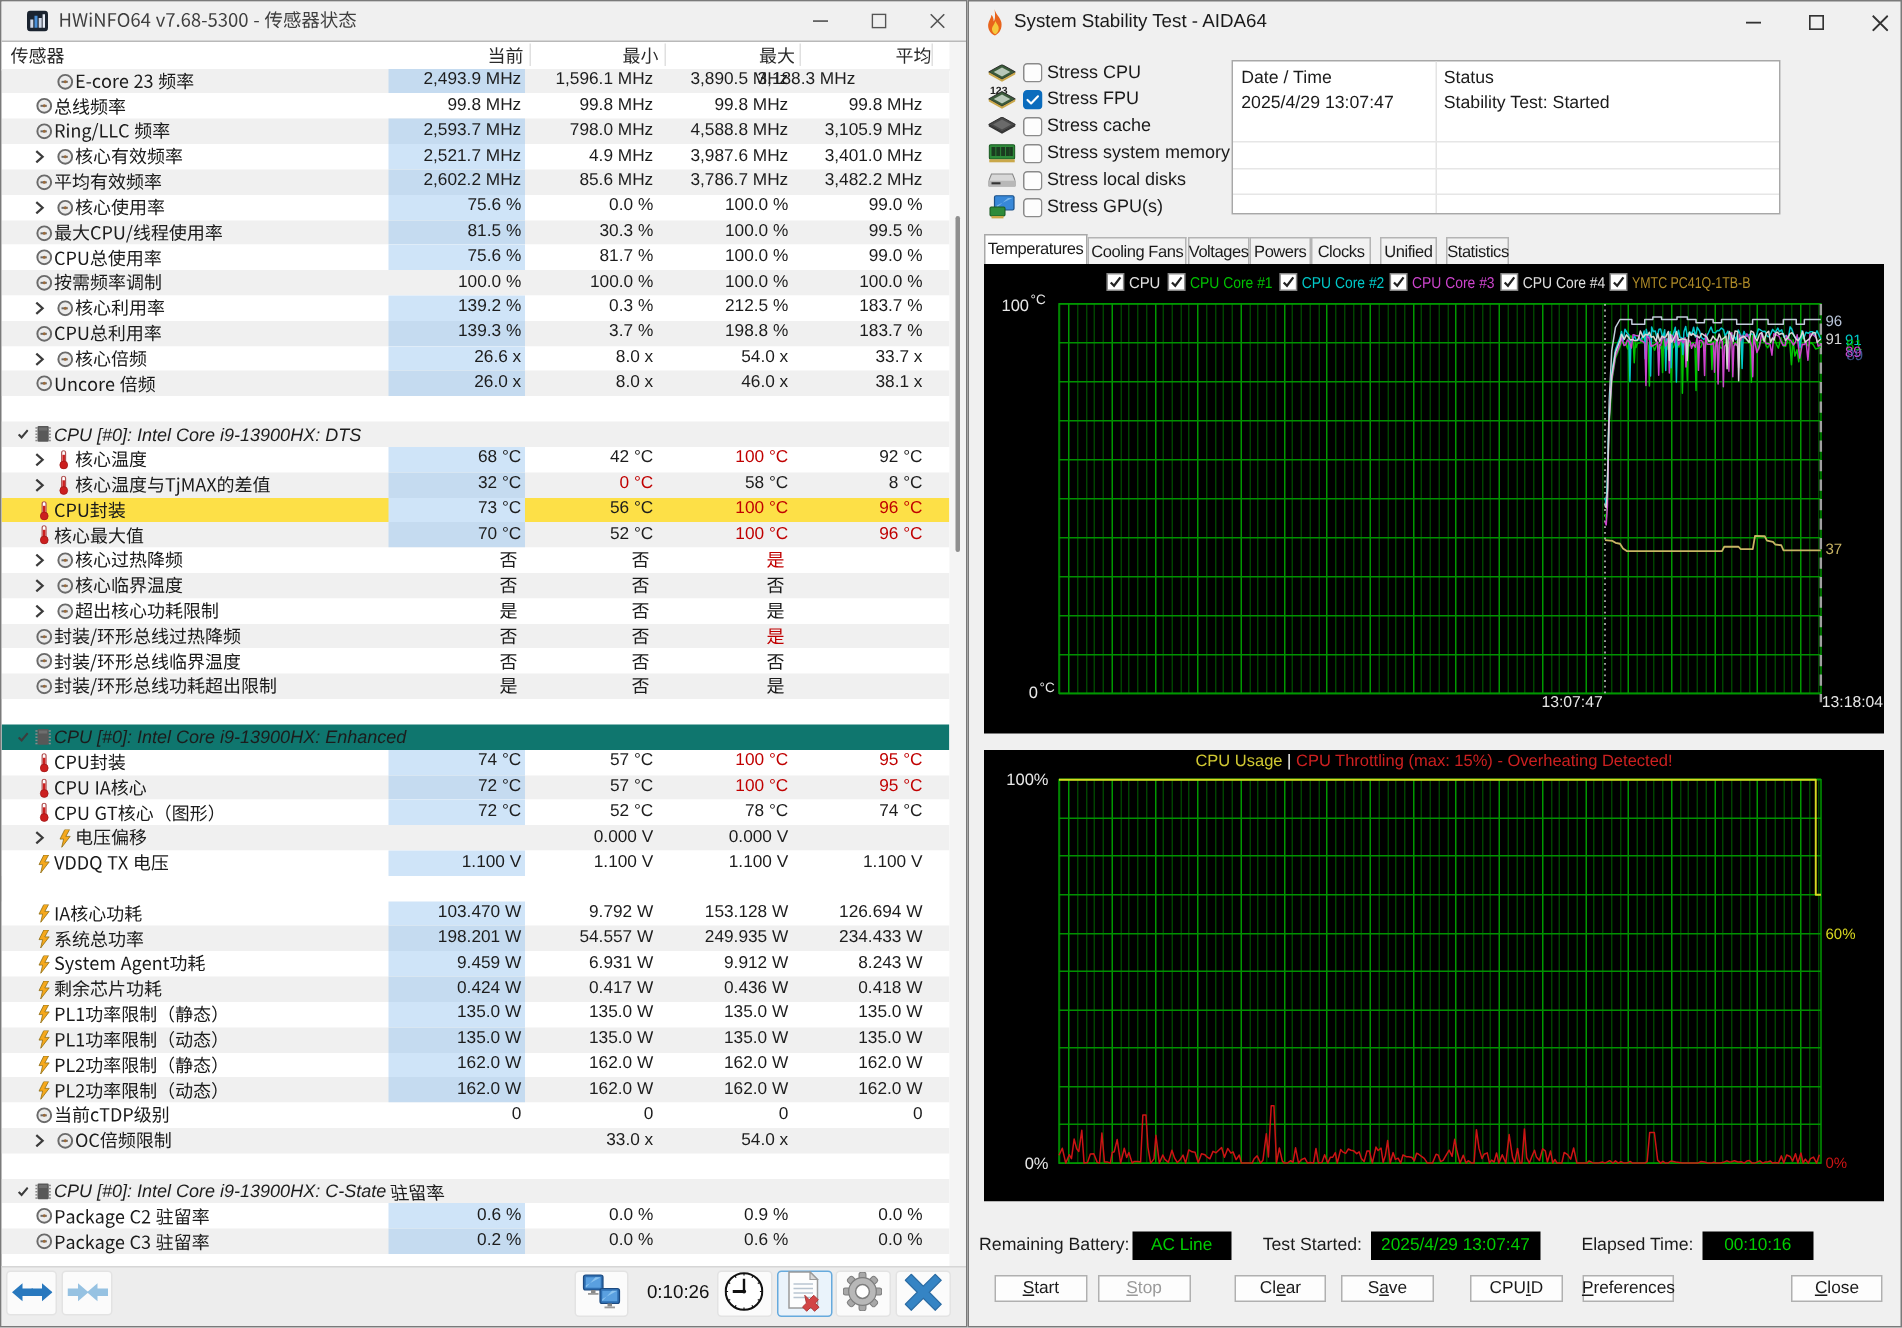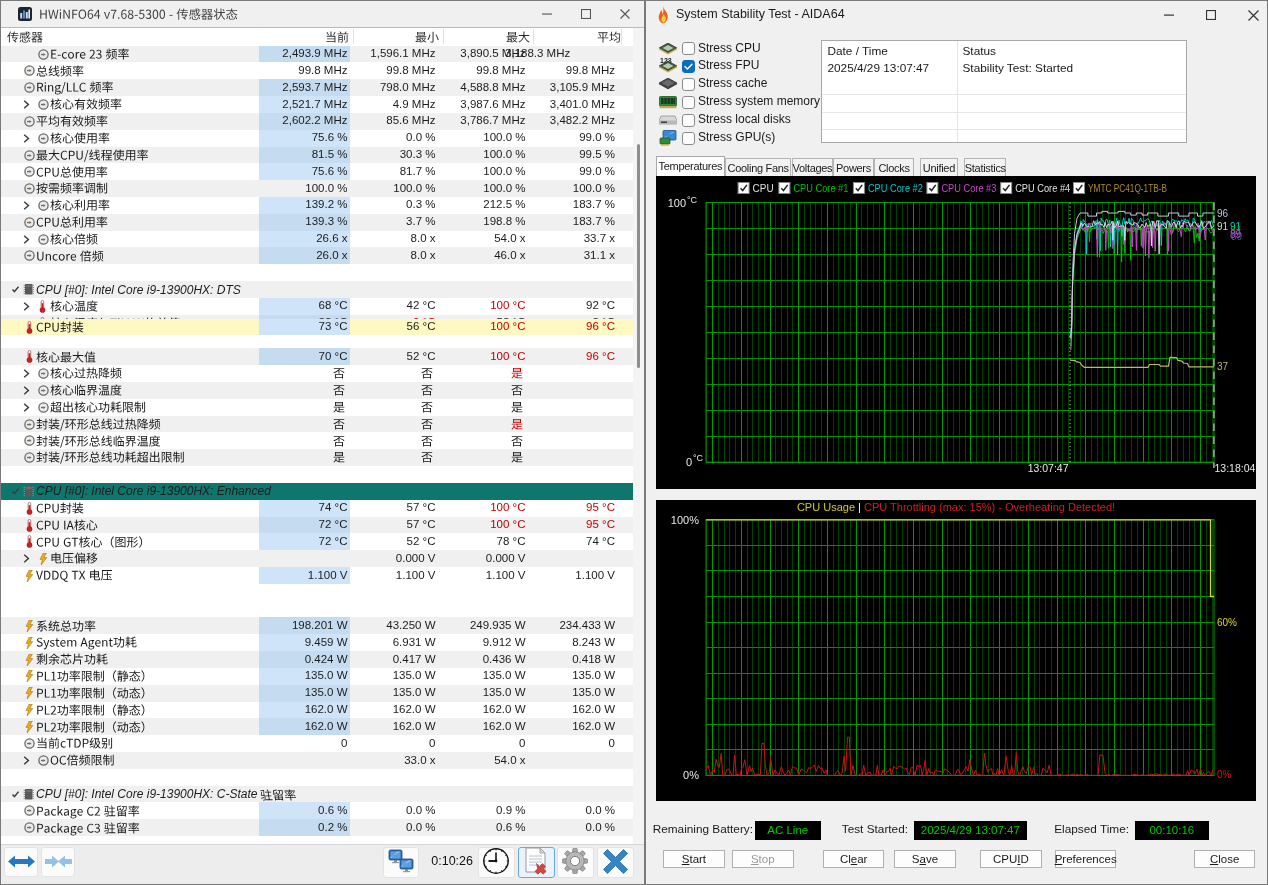--- a/index.html
+++ b/index.html
@@ -505,21 +505,21 @@
               <use href="#g6f" x="1841"></use>
               <use href="#g72" x="2447"></use>
               <use href="#g65" x="2835"></use>
               <use href="#g500d" x="3649"></use>
               <use href="#g9891" x="4649"></use>
             </g>
           </svg></div>
         <div style="position:absolute;left:236.5px;top:1.5px;width:110px;height:14px;font:11.5px 'Liberation Sans',sans-serif;color:#1c1c1c;text-align:right;white-space:nowrap">26.0 x</div>
         <div style="position:absolute;left:324.5px;top:1.5px;width:110px;height:14px;font:11.5px 'Liberation Sans',sans-serif;color:#1c1c1c;text-align:right;white-space:nowrap">8.0 x</div>
         <div style="position:absolute;left:414.5px;top:1.5px;width:110px;height:14px;font:11.5px 'Liberation Sans',sans-serif;color:#1c1c1c;text-align:right;white-space:nowrap">46.0 x</div>
-        <div style="position:absolute;left:504.0px;top:1.5px;width:110px;height:14px;font:11.5px 'Liberation Sans',sans-serif;color:#1c1c1c;text-align:right;white-space:nowrap">31.1 x</div>
+        <div style="position:absolute;left:504.0px;top:1.5px;width:110px;height:14px;font:11.5px 'Liberation Sans',sans-serif;color:#1c1c1c;text-align:right;white-space:nowrap">38.1 x</div>
       </div>
       <div style="position:absolute;left:0px;top:235.48px;width:632px;height:16.82px;background:#f0f0f0">
         <svg style="position:absolute;left:10.5px;top:5px;width:7px;height:7px;" viewBox="0 0 7 7">
           <path d="M0.5 3.6 L2.4 5.6 L6.5 0.7" fill="none" stroke="#3c3c3c" stroke-width="1.4"></path>
         </svg>
         <svg style="position:absolute;left:21.5px;top:2px;width:11.5px;height:12.5px;" viewBox="0 0 11.5 12.5">
           <rect x="2" y="1" width="7.5" height="10.5" rx="0.8" fill="#585858"></rect>
           <rect x="0.6" y="1.8" width="1.4" height="1" fill="#8a8a8a"></rect>
           <rect x="9.5" y="1.8" width="1.4" height="1" fill="#8a8a8a"></rect>
           <rect x="0.6" y="3.9000000000000004" width="1.4" height="1" fill="#8a8a8a"></rect>
@@ -582,21 +582,21 @@
               <use href="#g7684" x="7867"></use>
               <use href="#g5dee" x="8867"></use>
               <use href="#g503c" x="9867"></use>
             </g>
           </svg></div>
         <div style="position:absolute;left:236.5px;top:1.5px;width:110px;height:14px;font:11.5px 'Liberation Sans',sans-serif;color:#1c1c1c;text-align:right;white-space:nowrap">32 °C</div>
         <div style="position:absolute;left:324.5px;top:1.5px;width:110px;height:14px;font:11.5px 'Liberation Sans',sans-serif;color:#c00000;text-align:right;white-space:nowrap">0 °C</div>
         <div style="position:absolute;left:414.5px;top:1.5px;width:110px;height:14px;font:11.5px 'Liberation Sans',sans-serif;color:#1c1c1c;text-align:right;white-space:nowrap">58 °C</div>
         <div style="position:absolute;left:504.0px;top:1.5px;width:110px;height:14px;font:11.5px 'Liberation Sans',sans-serif;color:#1c1c1c;text-align:right;white-space:nowrap">8 °C</div>
       </div>
-      <div style="position:absolute;left:0px;top:273px;width:632px;height:16.82px;background:#fef9c3">
+      <div style="position:absolute;left:0px;top:286px;width:632px;height:16.82px;background:#fde047">
         <div style="position:absolute;left:258px;top:0px;width:90.5px;height:16.82px;background:#cfe4f8"></div>
         <svg style="position:absolute;left:24.5px;top:2px;width:7px;height:13px;" viewBox="0 0 7 13">
           <rect x="2.1" y="0.5" width="2.6" height="9" rx="1.3" fill="#fff" stroke="#b05050" stroke-width="0.8"></rect>
           <rect x="2.6" y="3.2" width="1.7" height="6.5" fill="#cc1f1f"></rect>
           <circle cx="3.5" cy="10" r="2.6" fill="#cc1f1f" stroke="#a01818" stroke-width="0.5"></circle>
         </svg>
         <div style="position:absolute;left:35px;top:2.2px;line-height:0;"><svg width="47.9" height="13.2" style="overflow:visible;" viewBox="0 0 47.9 13.2">
             <g transform="translate(0,10.6) scale(0.012000,-0.012000)" fill="#1c1c1c">
               <use href="#g43" x="0"></use>
               <use href="#g50" x="638"></use>
@@ -975,36 +975,56 @@
               <use href="#g58" x="3552"></use>
               <use href="#g7535" x="4385"></use>
               <use href="#g538b" x="5385"></use>
             </g>
           </svg></div>
         <div style="position:absolute;left:236.5px;top:1.5px;width:110px;height:14px;font:11.5px 'Liberation Sans',sans-serif;color:#1c1c1c;text-align:right;white-space:nowrap">1.100 V</div>
         <div style="position:absolute;left:324.5px;top:1.5px;width:110px;height:14px;font:11.5px 'Liberation Sans',sans-serif;color:#1c1c1c;text-align:right;white-space:nowrap">1.100 V</div>
         <div style="position:absolute;left:414.5px;top:1.5px;width:110px;height:14px;font:11.5px 'Liberation Sans',sans-serif;color:#1c1c1c;text-align:right;white-space:nowrap">1.100 V</div>
         <div style="position:absolute;left:504.0px;top:1.5px;width:110px;height:14px;font:11.5px 'Liberation Sans',sans-serif;color:#1c1c1c;text-align:right;white-space:nowrap">1.100 V</div>
       </div>
+      <div style="position:absolute;left:0px;top:555.06px;width:632px;height:16.82px;background:#fff">
+        <div style="position:absolute;left:258px;top:0px;width:90.5px;height:16.82px;background:#cfe4f8"></div>
+        <svg style="position:absolute;left:24px;top:2.5px;width:9px;height:12px;" viewBox="0 0 9 12">
+          <path d="M4.2 0 L1 6.4 L3.4 6.4 L2.1 12 L7.8 4.6 L4.9 4.6 L7.4 0 Z" fill="#f5a81c" stroke="#8a6a10" stroke-width="0.5"></path>
+        </svg>
+        <div style="position:absolute;left:35px;top:2.2px;line-height:0;"><svg width="58.8" height="13.2" style="overflow:visible;" viewBox="0 0 58.8 13.2">
+            <g transform="translate(0,10.6) scale(0.012000,-0.012000)" fill="#1c1c1c">
+              <use href="#g49" x="0"></use>
+              <use href="#g41" x="293"></use>
+              <use href="#g6838" x="901"></use>
+              <use href="#g5fc3" x="1901"></use>
+              <use href="#g529f" x="2901"></use>
+              <use href="#g8017" x="3901"></use>
+            </g>
+          </svg></div>
+        <div style="position:absolute;left:236.5px;top:1.5px;width:110px;height:14px;font:11.5px 'Liberation Sans',sans-serif;color:#1c1c1c;text-align:right;white-space:nowrap">103.470 W</div>
+        <div style="position:absolute;left:324.5px;top:1.5px;width:110px;height:14px;font:11.5px 'Liberation Sans',sans-serif;color:#1c1c1c;text-align:right;white-space:nowrap">9.792 W</div>
+        <div style="position:absolute;left:414.5px;top:1.5px;width:110px;height:14px;font:11.5px 'Liberation Sans',sans-serif;color:#1c1c1c;text-align:right;white-space:nowrap">153.128 W</div>
+        <div style="position:absolute;left:504.0px;top:1.5px;width:110px;height:14px;font:11.5px 'Liberation Sans',sans-serif;color:#1c1c1c;text-align:right;white-space:nowrap">126.694 W</div>
+      </div>
       <div style="position:absolute;left:0px;top:571.88px;width:632px;height:16.82px;background:#f0f0f0">
         <div style="position:absolute;left:258px;top:0px;width:90.5px;height:16.82px;background:#c5dbf0"></div>
         <svg style="position:absolute;left:24px;top:2.5px;width:9px;height:12px;" viewBox="0 0 9 12">
           <path d="M4.2 0 L1 6.4 L3.4 6.4 L2.1 12 L7.8 4.6 L4.9 4.6 L7.4 0 Z" fill="#f5a81c" stroke="#8a6a10" stroke-width="0.5"></path>
         </svg>
         <div style="position:absolute;left:35px;top:2.2px;line-height:0;"><svg width="60.0" height="13.2" style="overflow:visible;" viewBox="0 0 60.0 13.2">
             <g transform="translate(0,10.6) scale(0.012000,-0.012000)" fill="#1c1c1c">
               <use href="#g7cfb" x="0"></use>
               <use href="#g7edf" x="1000"></use>
               <use href="#g603b" x="2000"></use>
               <use href="#g529f" x="3000"></use>
               <use href="#g7387" x="4000"></use>
             </g>
           </svg></div>
         <div style="position:absolute;left:236.5px;top:1.5px;width:110px;height:14px;font:11.5px 'Liberation Sans',sans-serif;color:#1c1c1c;text-align:right;white-space:nowrap">198.201 W</div>
-        <div style="position:absolute;left:324.5px;top:1.5px;width:110px;height:14px;font:11.5px 'Liberation Sans',sans-serif;color:#1c1c1c;text-align:right;white-space:nowrap">43.250 W</div>
+        <div style="position:absolute;left:324.5px;top:1.5px;width:110px;height:14px;font:11.5px 'Liberation Sans',sans-serif;color:#1c1c1c;text-align:right;white-space:nowrap">54.557 W</div>
         <div style="position:absolute;left:414.5px;top:1.5px;width:110px;height:14px;font:11.5px 'Liberation Sans',sans-serif;color:#1c1c1c;text-align:right;white-space:nowrap">249.935 W</div>
         <div style="position:absolute;left:504.0px;top:1.5px;width:110px;height:14px;font:11.5px 'Liberation Sans',sans-serif;color:#1c1c1c;text-align:right;white-space:nowrap">234.433 W</div>
       </div>
       <div style="position:absolute;left:0px;top:588.7px;width:632px;height:16.82px;background:#fff">
         <div style="position:absolute;left:258px;top:0px;width:90.5px;height:16.82px;background:#cfe4f8"></div>
         <svg style="position:absolute;left:24px;top:2.5px;width:9px;height:12px;" viewBox="0 0 9 12">
           <path d="M4.2 0 L1 6.4 L3.4 6.4 L2.1 12 L7.8 4.6 L4.9 4.6 L7.4 0 Z" fill="#f5a81c" stroke="#8a6a10" stroke-width="0.5"></path>
         </svg>
         <div style="position:absolute;left:35px;top:2.2px;line-height:0;"><svg width="101.0" height="13.2" style="overflow:visible;" viewBox="0 0 101.0 13.2">
             <g transform="translate(0,10.6) scale(0.012000,-0.012000)" fill="#1c1c1c">

